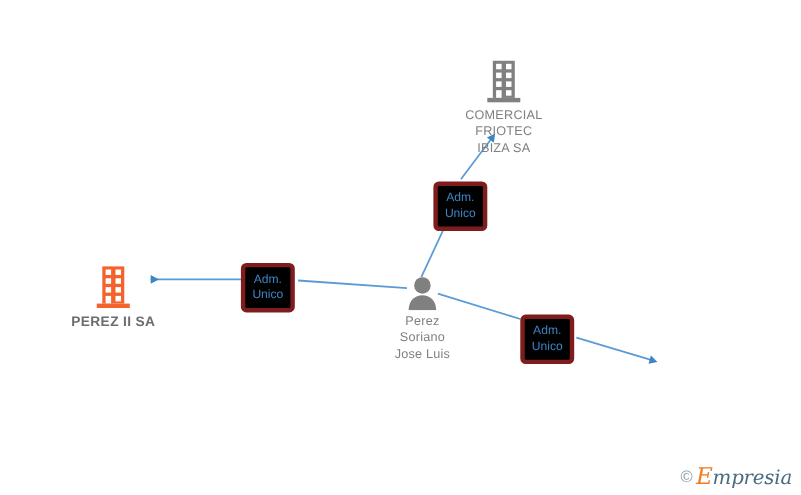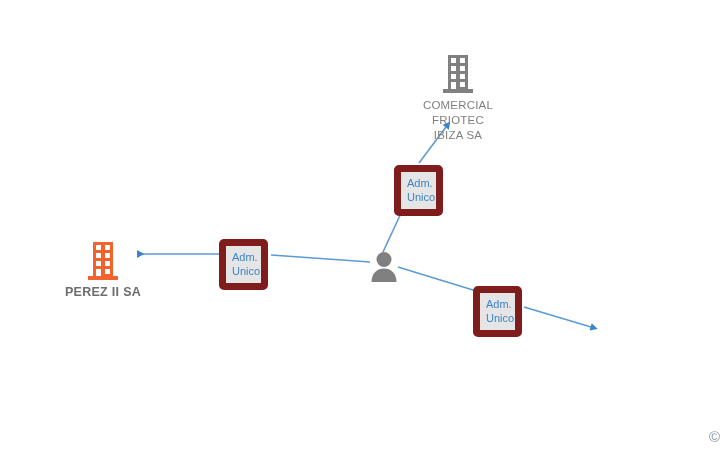--- a/index.html
+++ b/index.html
@@ -51,22 +51,22 @@
     letter-spacing: 0.3px;
   }
   .node.person .node-label {
     color: #808080;
   }
 
   
   .edge-label {
     position: absolute;
     box-sizing: border-box;
-    background: #e5e5e5;
-    border: 7px solid #7f1d1d;
+    background: #000000;
+    border: 4px solid #7f1d1d;
     border-radius: 5px;
     color: #3d85c6;
     font-size: 11px;
     line-height: 14px;
     text-align: center;
     padding: 4px 6px 5px 6px;
     white-space: pre-line;
     box-shadow: 0 0 0 0 rgba(0,0,0,0);
   }
 
@@ -165,29 +165,33 @@
 IBIZA SA</span>
   </div>
 
   <div class="node person" style="left:304px; top:250px;">
     <span class="icon-wrap">
       <svg width="32" height="32" viewBox="0 0 32 32" xmlns="http://www.w3.org/2000/svg">
         <circle cx="16" cy="9.5" r="7.5" fill="#808080"></circle>
         <path d="M3.5,32 C3.5,23.2 9.2,18.5 16,18.5 C22.8,18.5 28.5,23.2 28.5,32 Z" fill="#808080"></path>
       </svg>
     </span>
+    <span class="node-label">Perez
+Soriano
+Jose Luis</span>
   </div>
 
 
   <div class="edge-label" style="left:394px; top:165px; width:49px;">Adm.
 Unico</div>
 
   <div class="edge-label" style="left:219px; top:239px; width:49px;">Adm.
 Unico</div>
 
   <div class="edge-label" style="left:473px; top:286px; width:49px;">Adm.
 Unico</div>
 
   <div id="watermark">
     <span class="copy">©</span>
+    <span class="brand"><span class="cap">E</span><span>mpresia</span></span>
   </div>
 
 </div>
 
 </body></html>

